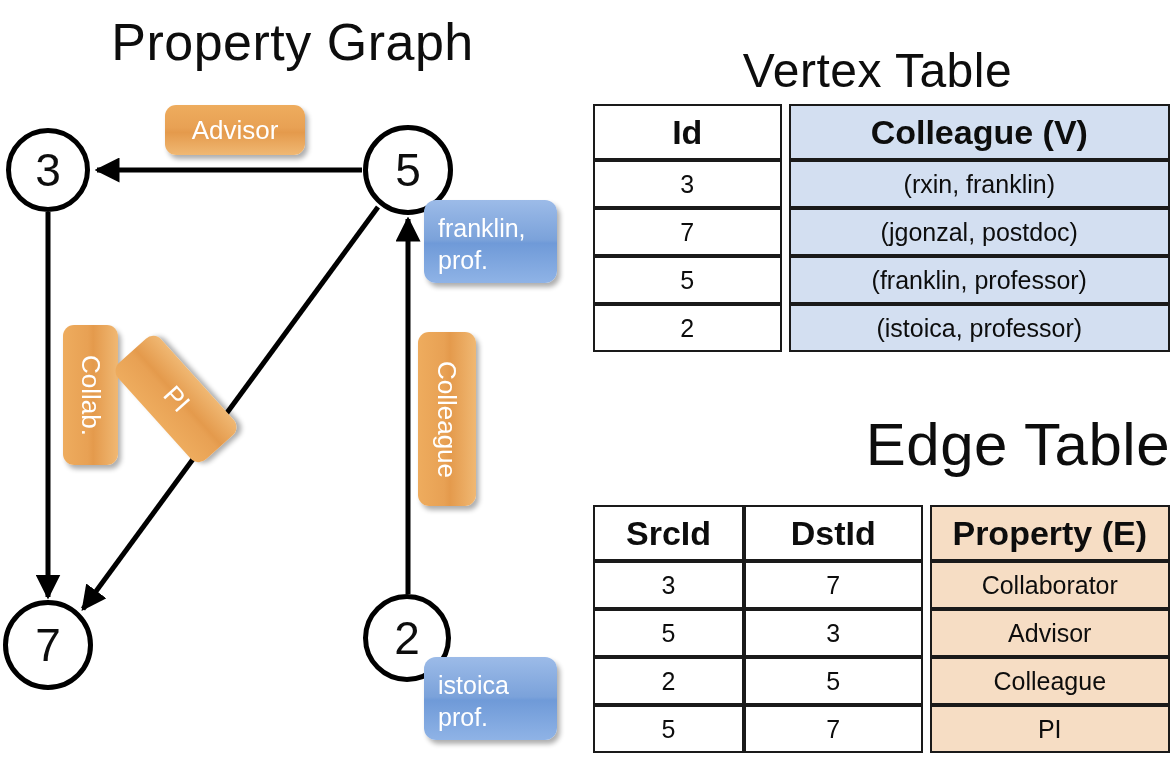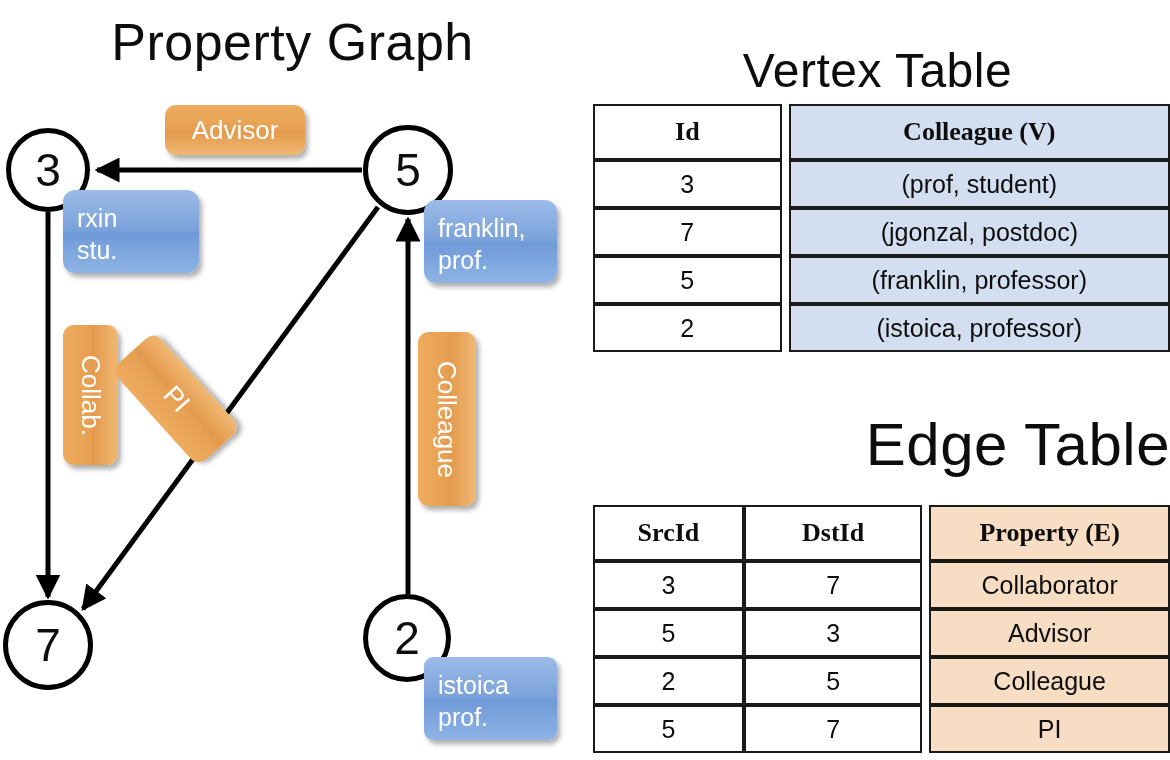--- a/index.html
+++ b/index.html
@@ -125,23 +125,22 @@
     text-align: center;
     font-weight: 300;
     color: #0d0d0d;
     padding: 0;
     height: 44px;
     font-size: 25px;
     background: #ffffff;
   }
   .data-table th {
     font-weight: bold;
-    font-size: 26px;
+    font-size: 34px;
     height: 52px;
-    font-family: Liberation Serif, serif;
   }
   .cell-prop-v { background: #d3dff1 !important; }
   .cell-prop-e { background: #f6ddc4 !important; margin-top: 24px; }
   .spacer-col { border: none !important; background: transparent !important; width: 7px; padding: 0; }
 
   #vertex-table { left: 593px; top: 104px; }
   #edge-table { left: 593px; top: 505px; }
 </style>
 </head>
 <body>
@@ -166,29 +165,25 @@
     <line x1="378" y1="207" x2="83" y2="609" stroke="#000000" stroke-width="5" marker-end="url(#ah)"></line>
 
     <line x1="408" y1="594" x2="408" y2="219" stroke="#000000" stroke-width="5" marker-end="url(#ah)"></line>
   </svg>
 
   <div class="vertex-node" style="left:6px; top:128px; width:84px; height:84px;">3</div>
   <div class="vertex-node" style="left:363px; top:125px; width:90px; height:90px;">5</div>
   <div class="vertex-node" style="left:3px; top:600px; width:90px; height:90px;">7</div>
   <div class="vertex-node" style="left:363px; top:594px; width:88px; height:88px;">2</div>
 
-  <div class="prop-box" style="left:63px; top:190px; width:136px; height:83px;">
-    <div>rxin</div>
-    <div>stu.</div>
-  </div>
   <div class="prop-box" style="left:424px; top:200px; width:133px; height:83px;">
     <div>franklin,</div>
     <div>prof.</div>
   </div>
-  <div class="prop-box" style="left:424px; top:657px; width:133px; height:83px;border-radius:9px;">
+  <div class="prop-box" style="left:424px; top:657px; width:133px; height:83px;">
     <div>istoica</div>
     <div>prof.</div>
   </div>
 
   <div class="edge-label horizontal" style="left:165px; top:105px; width:140px; height:50px;">
     <span>Advisor</span>
   </div>
 
   <div class="edge-label" style="left:63px; top:325px; width:55px; height:140px;">
     <span class="vlabel">Collab.</span>
@@ -208,21 +203,21 @@
     <tr>
       <th style="width:185px;">Id</th>
       <td class="spacer-col"></td>
       <th class="cell-prop-v" style="width:378px;">Colleague (V)</th>
     </tr>
   </thead>
   <tbody>
     <tr>
       <td>3</td>
       <td class="spacer-col"></td>
-      <td class="cell-prop-v">(prof, student)</td>
+      <td class="cell-prop-v">(rxin, franklin)</td>
     </tr>
     <tr>
       <td>7</td>
       <td class="spacer-col"></td>
       <td class="cell-prop-v">(jgonzal, postdoc)</td>
     </tr>
     <tr>
       <td>5</td>
       <td class="spacer-col"></td>
       <td class="cell-prop-v">(franklin, professor)</td>

